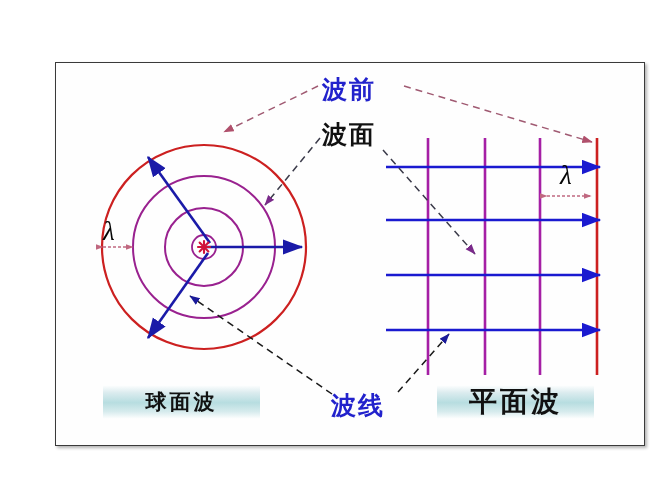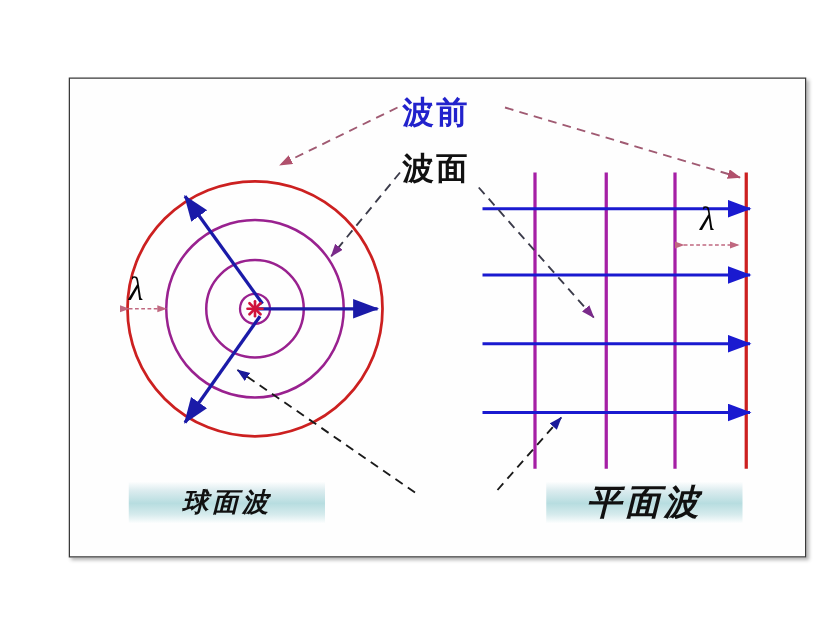--- a/index.html
+++ b/index.html
@@ -41,21 +41,20 @@
     position: absolute;
     display: flex;
     align-items: center;
     justify-content: center;
     background: linear-gradient(to bottom,
         #ffffff 0%, #dcecef 22%, #b7dde0 52%, #d6ebed 78%, #ffffff 100%);
     color: #111111;
     font-family: "Liberation Serif", serif;
     font-weight: bold;
     letter-spacing: 3px;
-    font-style: italic;
   }
   #caption-spherical {
     left: 103px; top: 385px; width: 157px; height: 34px;
     font-size: 21px;
   }
   #caption-plane {
     left: 437px; top: 385px; width: 157px; height: 34px;
     font-size: 28px;
   }
   .annot {
@@ -164,20 +163,21 @@
       <path d="M404,86 L592,142" fill="none" stroke="#a05a72" stroke-width="1.5" stroke-dasharray="7 5" marker-end="url(#arrow-pink)"></path>
       <path d="M320,138 L265,205" fill="none" stroke="#3b3b4a" stroke-width="1.5" stroke-dasharray="7 5" marker-end="url(#arrow-purple)"></path>
       <path d="M383,150 L475,254" fill="none" stroke="#3b3b4a" stroke-width="1.5" stroke-dasharray="7 5" marker-end="url(#arrow-purple)"></path>
       <path d="M332,394 L190,296" fill="none" stroke="#1a1a1a" stroke-width="1.5" stroke-dasharray="7 5" marker-end="url(#arrow-navy)"></path>
       <path d="M398,392 L449,334" fill="none" stroke="#1a1a1a" stroke-width="1.5" stroke-dasharray="7 5" marker-end="url(#arrow-navy)"></path>
     </g>
   </svg>
 
   <div class="annot" id="label-wavefront">波前</div>
   <div class="annot" id="label-wavesurface">波面</div>
+  <div class="annot" id="label-waveline">波线</div>
 
   <div class="lam" id="lambda-left">λ</div>
   <div class="lam" id="lambda-right">λ</div>
 
   <div class="cap-box" id="caption-spherical">球面波</div>
   <div class="cap-box" id="caption-plane">平面波</div>
 
 </div>
 
 </body></html>

